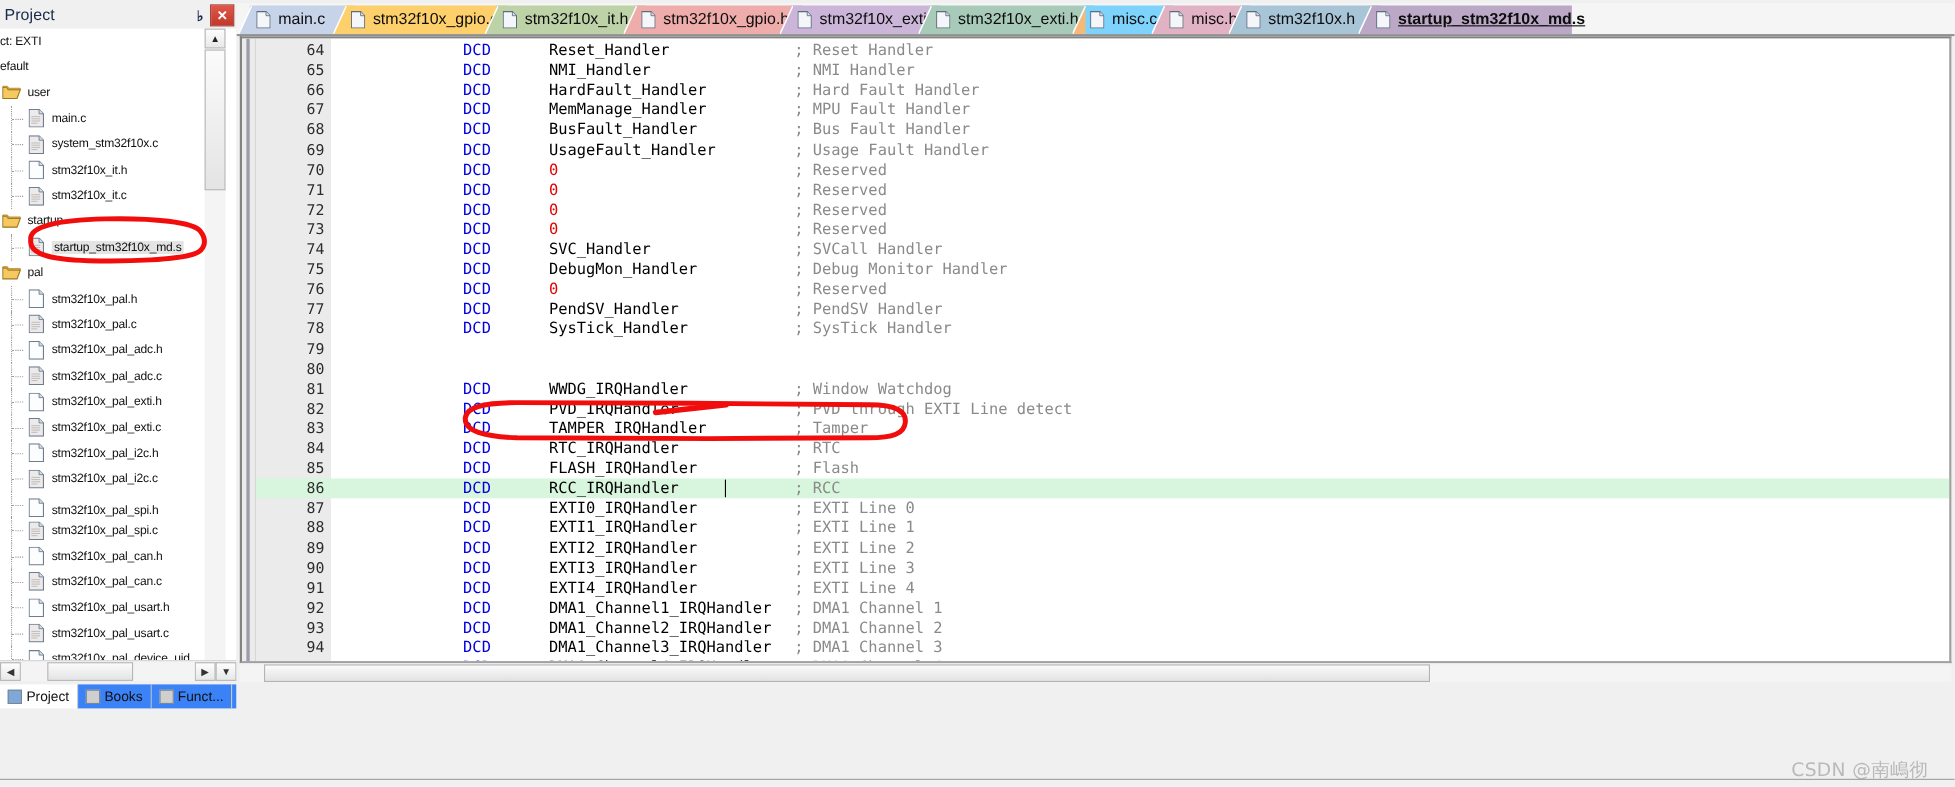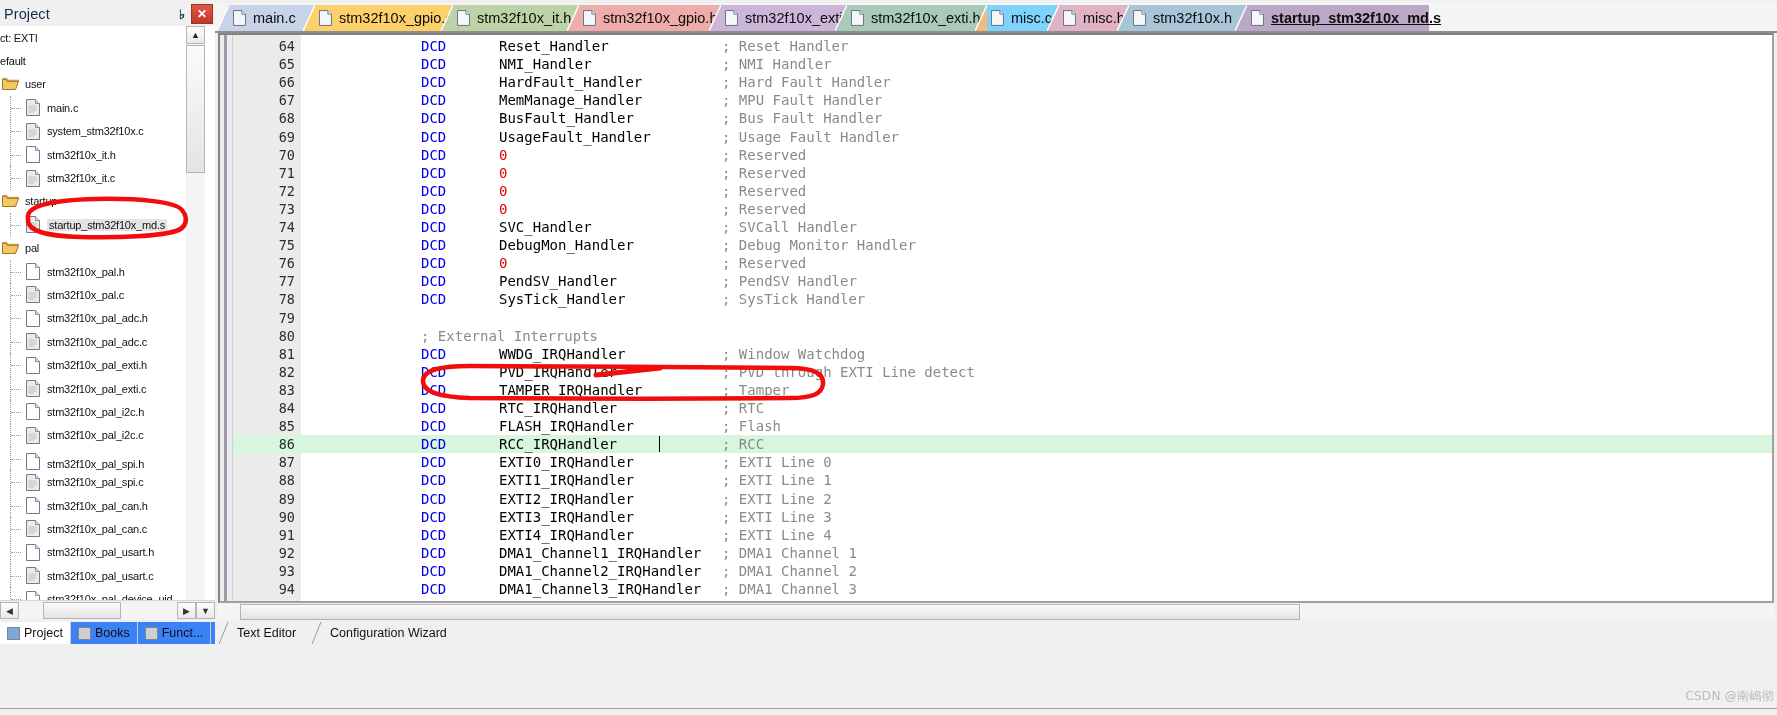--- a/index.html
+++ b/index.html
@@ -359,22 +359,22 @@
     position: relative;
   }
   .ebtab .sl {
     position: absolute; left: -8px; top: 0;
     width: 10px; height: 22px;
   }
 
   
   #watermark {
     position: absolute;
-    right: 3px; top: 688px;
-    font-size: 12px;
+    right: 24px; top: 688px;
+    font-size: 17px;
     color: #b9b9b9;
     font-family: "DejaVu Sans", sans-serif;
     letter-spacing: .3px;
   }
   #bottom-rule {
     position: absolute;
     left: 0; top: 708px;
     width: 1777px; height: 1px;
     background: #9d9d9d;
   }
@@ -938,21 +938,20 @@
           <div class="cl" style="top: 110.6px;"><span class="kw col-mn">DCD</span><span class="col-op num">0</span><span class="cmt col-cm">; Reserved</span></div>
           <div class="cl" style="top: 128.7px;"><span class="kw col-mn">DCD</span><span class="col-op num">0</span><span class="cmt col-cm">; Reserved</span></div>
           <div class="cl" style="top: 146.8px;"><span class="kw col-mn">DCD</span><span class="col-op num">0</span><span class="cmt col-cm">; Reserved</span></div>
           <div class="cl" style="top: 164.9px;"><span class="kw col-mn">DCD</span><span class="col-op num">0</span><span class="cmt col-cm">; Reserved</span></div>
           <div class="cl" style="top: 183px;"><span class="kw col-mn">DCD</span><span class="col-op">SVC_Handler</span><span class="cmt col-cm">; SVCall Handler</span></div>
           <div class="cl" style="top: 201.1px;"><span class="kw col-mn">DCD</span><span class="col-op">DebugMon_Handler</span><span class="cmt col-cm">; Debug Monitor Handler</span></div>
           <div class="cl" style="top: 219.2px;"><span class="kw col-mn">DCD</span><span class="col-op num">0</span><span class="cmt col-cm">; Reserved</span></div>
           <div class="cl" style="top: 237.3px;"><span class="kw col-mn">DCD</span><span class="col-op">PendSV_Handler</span><span class="cmt col-cm">; PendSV Handler</span></div>
           <div class="cl" style="top: 255.4px;"><span class="kw col-mn">DCD</span><span class="col-op">SysTick_Handler</span><span class="cmt col-cm">; SysTick Handler</span></div>
           <div class="cl" style="top: 273.5px;"></div>
-          <div class="cl" style="top: 291.6px;"><span class="cmt col-mn">; External Interrupts</span></div>
           <div class="cl" style="top: 309.7px;"><span class="kw col-mn">DCD</span><span class="col-op">WWDG_IRQHandler</span><span class="cmt col-cm">; Window Watchdog</span></div>
           <div class="cl" style="top: 327.8px;"><span class="kw col-mn">DCD</span><span class="col-op">PVD_IRQHandler</span><span class="cmt col-cm">; PVD through EXTI Line detect</span></div>
           <div class="cl" style="top: 345.9px;"><span class="kw col-mn">DCD</span><span class="col-op">TAMPER_IRQHandler</span><span class="cmt col-cm">; Tamper</span></div>
           <div class="cl" style="top: 364px;"><span class="kw col-mn">DCD</span><span class="col-op">RTC_IRQHandler</span><span class="cmt col-cm">; RTC</span></div>
           <div class="cl" style="top: 382.1px;"><span class="kw col-mn">DCD</span><span class="col-op">FLASH_IRQHandler</span><span class="cmt col-cm">; Flash</span></div>
           <div class="hlrow" style="top: 400.2px; left: 0px; right: 0px;"></div>
           <div class="cl" style="top: 400.2px;"><span class="kw col-mn">DCD</span><span class="col-op">RCC_IRQHandler</span><span class="cmt col-cm">; RCC</span></div>
           <div class="cl" style="top: 418.3px;"><span class="kw col-mn">DCD</span><span class="col-op">EXTI0_IRQHandler</span><span class="cmt col-cm">; EXTI Line 0</span></div>
           <div class="cl" style="top: 436.4px;"><span class="kw col-mn">DCD</span><span class="col-op">EXTI1_IRQHandler</span><span class="cmt col-cm">; EXTI Line 1</span></div>
           <div class="cl" style="top: 454.5px;"><span class="kw col-mn">DCD</span><span class="col-op">EXTI2_IRQHandler</span><span class="cmt col-cm">; EXTI Line 2</span></div>
@@ -965,34 +964,20 @@
           <div id="caret" style="left: 358px; top: 401.2px; height: 16.1px;"></div>
         </div>
     </div>
 
     <div id="edit-hscroll">
       <div class="track">
         <div class="thumb"></div>
       </div>
     </div>
 
-    <div id="edit-bottom-tabs">
-        <div class="ebtab" style="margin-left: 10px;">
-          <span class="sl"><svg width="10" height="22" viewBox="0 0 10 22">
-              <line x1="9" y1="0" x2="0" y2="22" stroke="#9a9a9a" stroke-width="1"></line>
-            </svg></span>
-          <span>Text Editor</span>
-        </div>
-        <div class="ebtab" style="margin-left: 14px;">
-          <span class="sl"><svg width="10" height="22" viewBox="0 0 10 22">
-              <line x1="9" y1="0" x2="0" y2="22" stroke="#9a9a9a" stroke-width="1"></line>
-            </svg></span>
-          <span>Configuration Wizard</span>
-        </div>
-      </div>
   </div>
 
   <div id="watermark">CSDN @南嶋彻</div>
   <div id="bottom-rule"></div>
 
   <svg id="annotations" viewBox="0 0 1777 715" xmlns="http://www.w3.org/2000/svg">
     <path d="M 28 218 C 26 206, 52 200, 95 199 C 140 198, 176 202, 182 210
              C 189 219, 186 228, 176 231 C 160 236, 120 238, 80 237
              C 46 236, 26 231, 28 218 Z" fill="none" stroke="#f20d0d" stroke-width="4.5" stroke-linecap="round"></path>
     <path d="M 423 380 C 424 370, 440 366, 470 366 C 560 366, 700 367, 790 368

